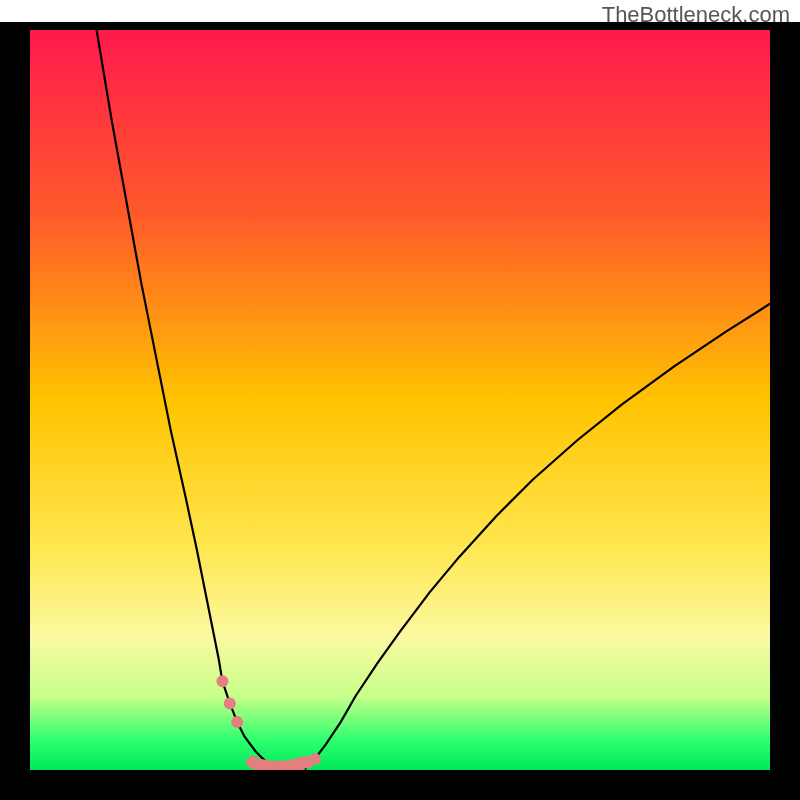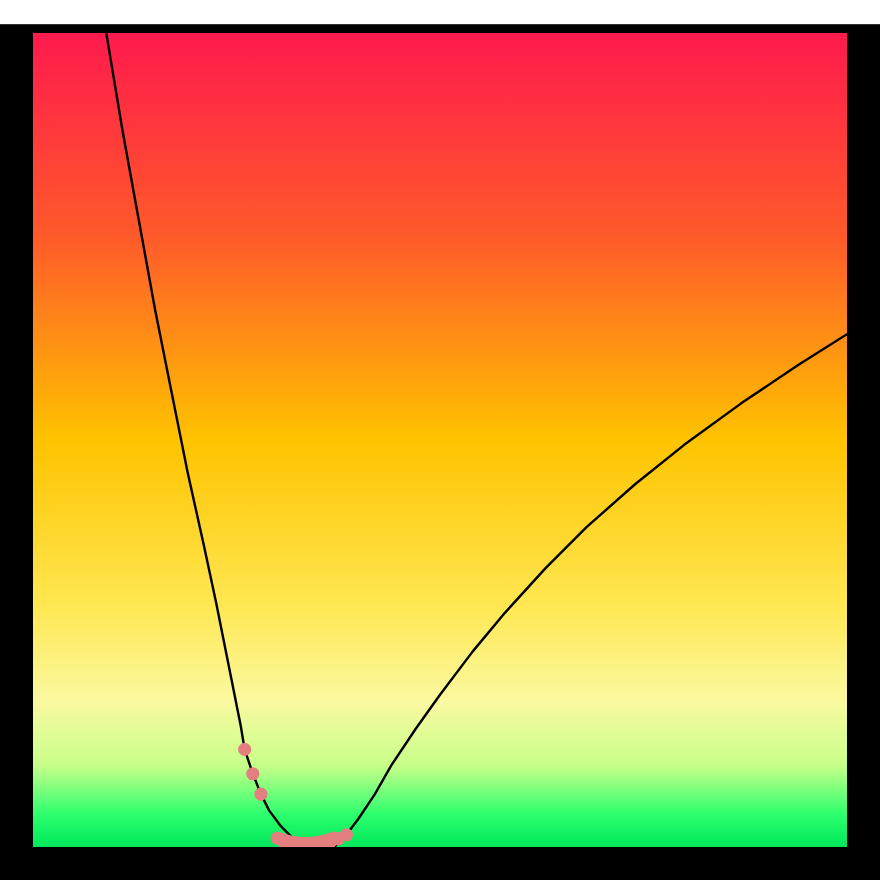--- a/index.html
+++ b/index.html
@@ -41,20 +41,21 @@
     height: 740px;
   }
   svg {
     display: block;
   }
 </style>
 </head>
 <body>
 
 <div class="container">
+  <div class="watermark">TheBottleneck.com</div>
 
   <div class="plot-outer">
     <div class="plot-inner">
       <svg id="chart-svg" width="740" height="740" viewBox="0 0 740 740">
         <defs>
           <linearGradient id="bg-grad" x1="0" y1="0" x2="0" y2="1">
               <stop offset="0%" stop-color="#ff1a4d"></stop>
               <stop offset="25%" stop-color="#ff5a2a"></stop>
               <stop offset="50%" stop-color="#ffc300"></stop>
               <stop offset="70%" stop-color="#ffe750"></stop>

